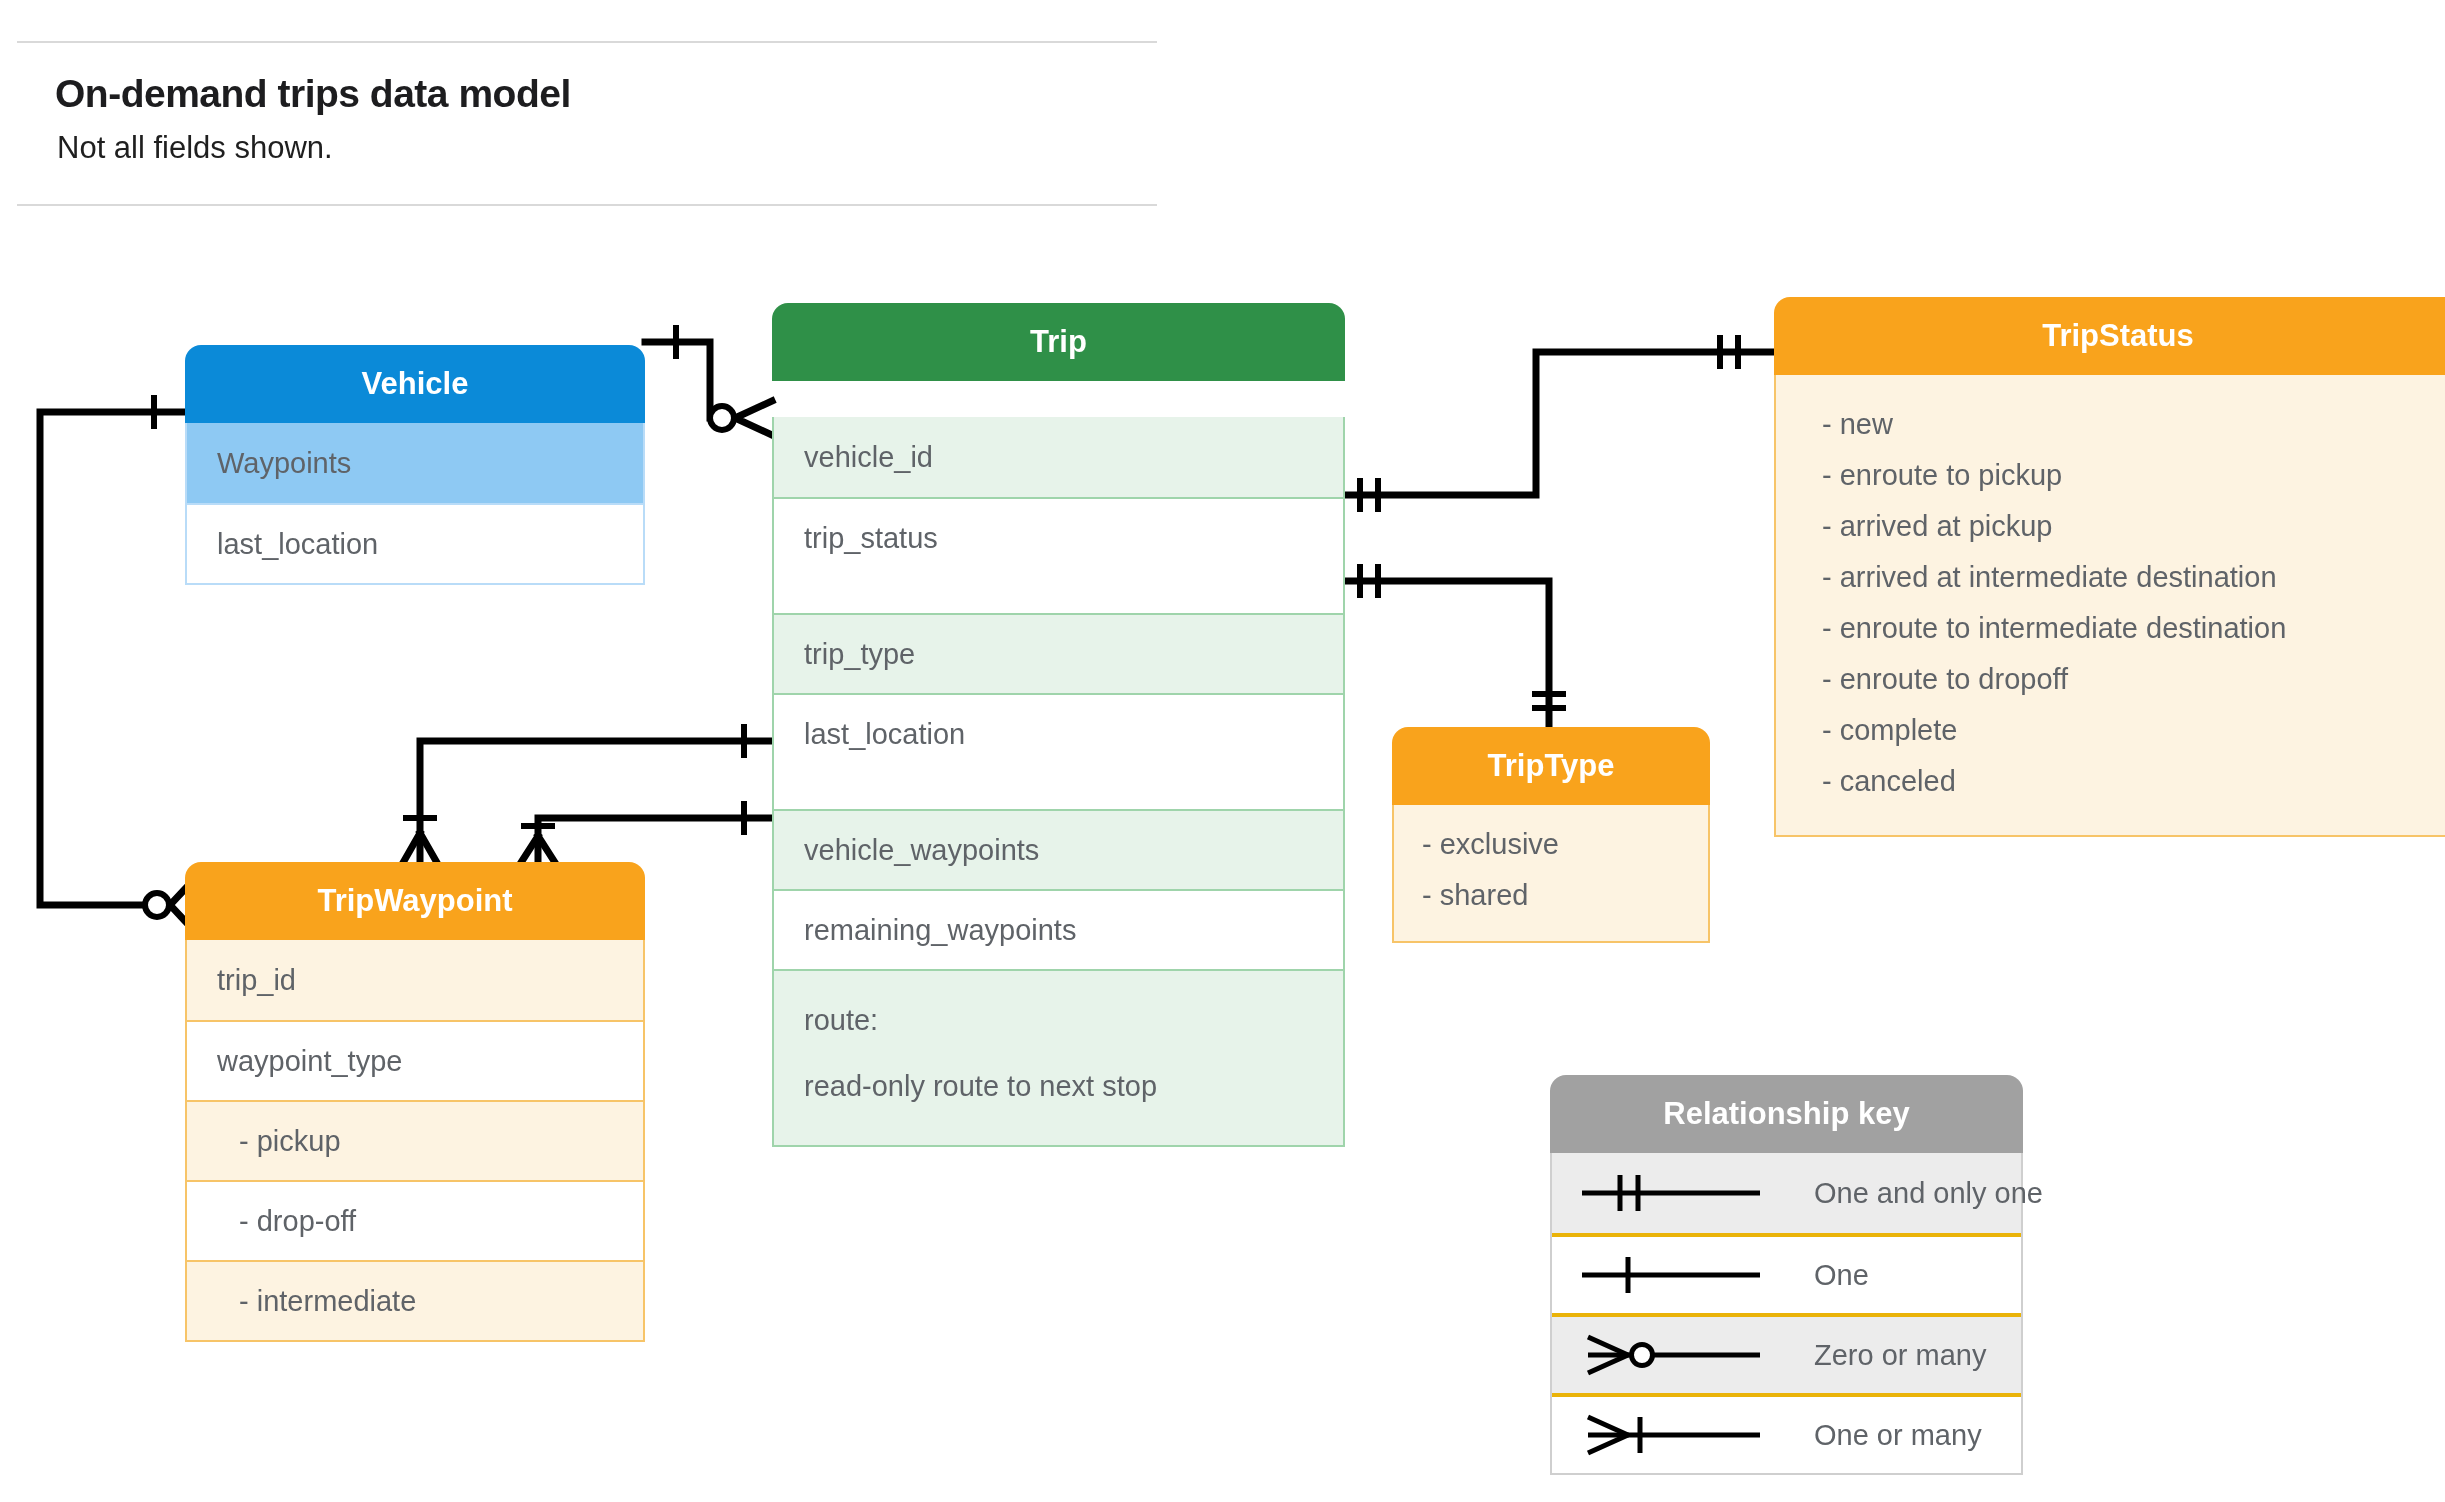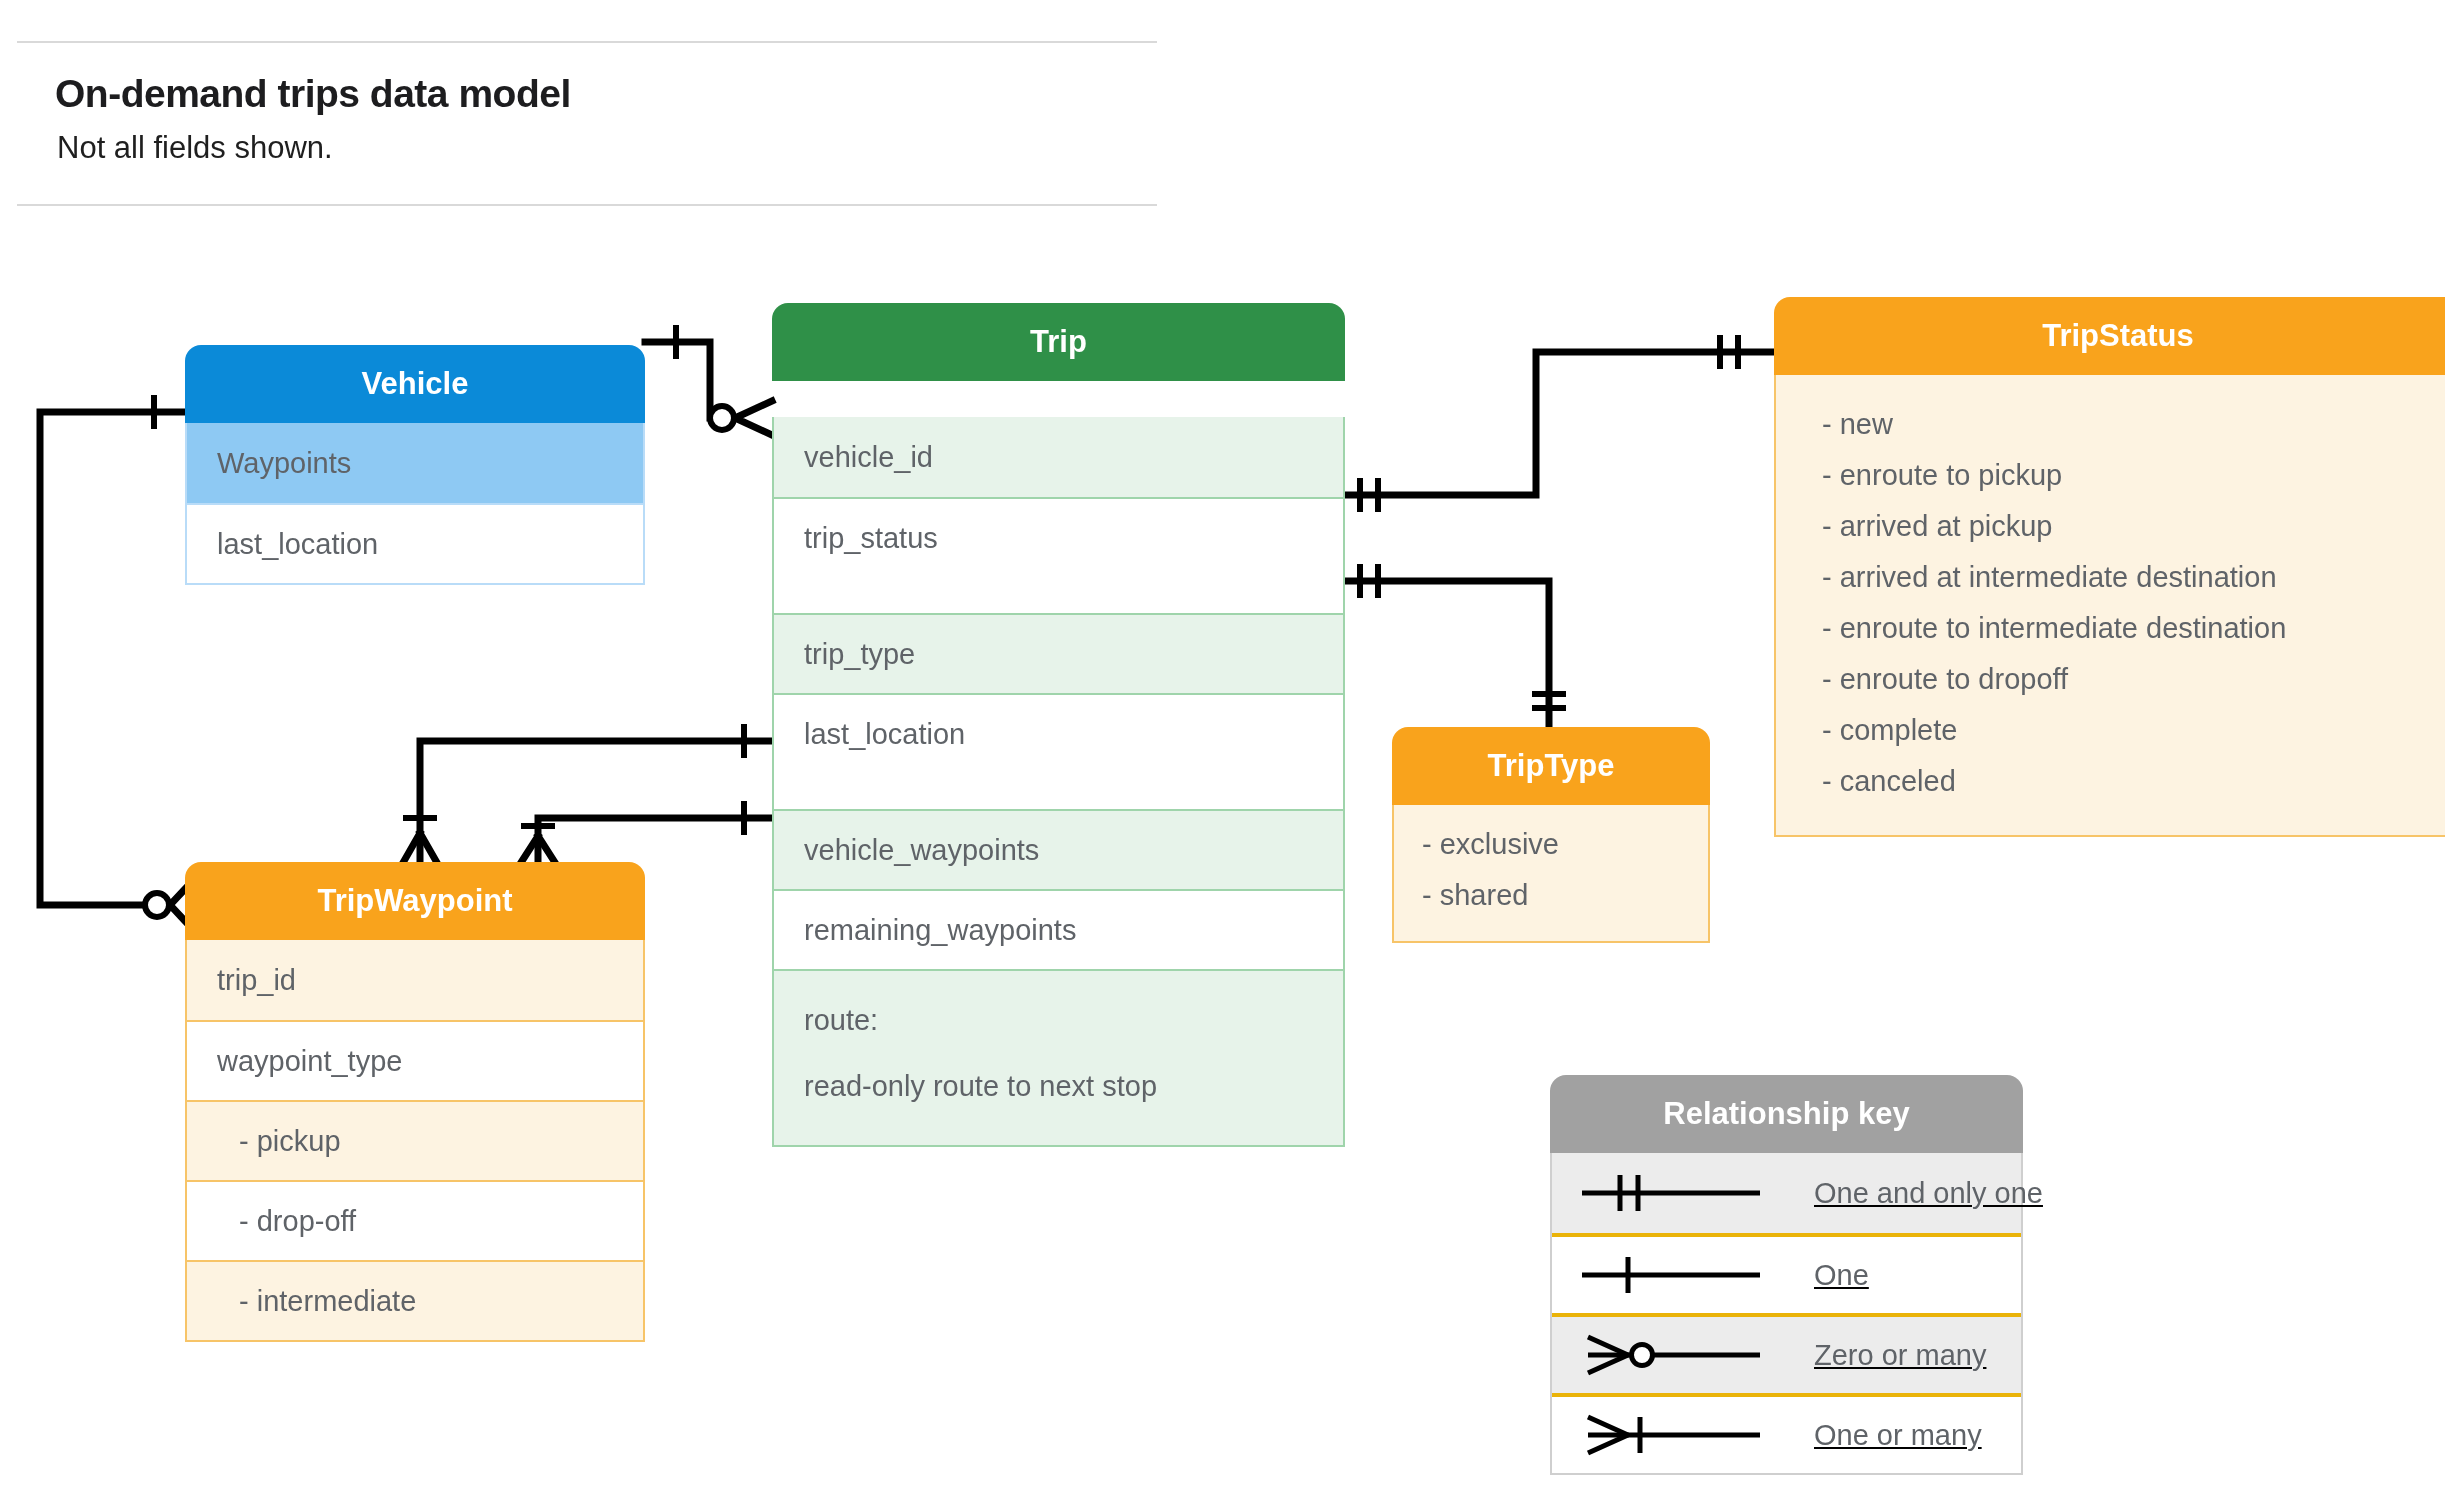--- a/index.html
+++ b/index.html
@@ -42,21 +42,21 @@
   
   .head-orange{background:#f9a31c;}
   .body-orange{border-color:#f7c468;}
   .body-orange .erow + .erow{border-top-color:#f7c468;}
   .row-cream{background:#fdf3e1;}
   .elist{box-sizing:border-box; background:#fdf3e1; font-size:29px; color:#5f6368;}
   .elist .eitem{line-height:51px; white-space:nowrap;}
 
   
   .head-gray{background:#a1a1a1;}
-  .body-gray{border-color:#cfcfcf;text-decoration:underline;}
+  .body-gray{border-color:#cfcfcf;}
   .body-gray .lrow + .lrow{border-top:4px solid #eab308;}
   .lrow{height:80px; display:flex; align-items:center; padding-left:24px; box-sizing:border-box; background:#fff;}
   .lrow.alt{background:#ececec;}
   .lrow .sym{width:190px; height:56px; flex:0 0 auto;}
   .lrow .lbl{margin-left:48px; font-size:29px; color:#5f6368; white-space:nowrap;}
 </style>
 </head>
 <body>
 
 <div class="canvas">

